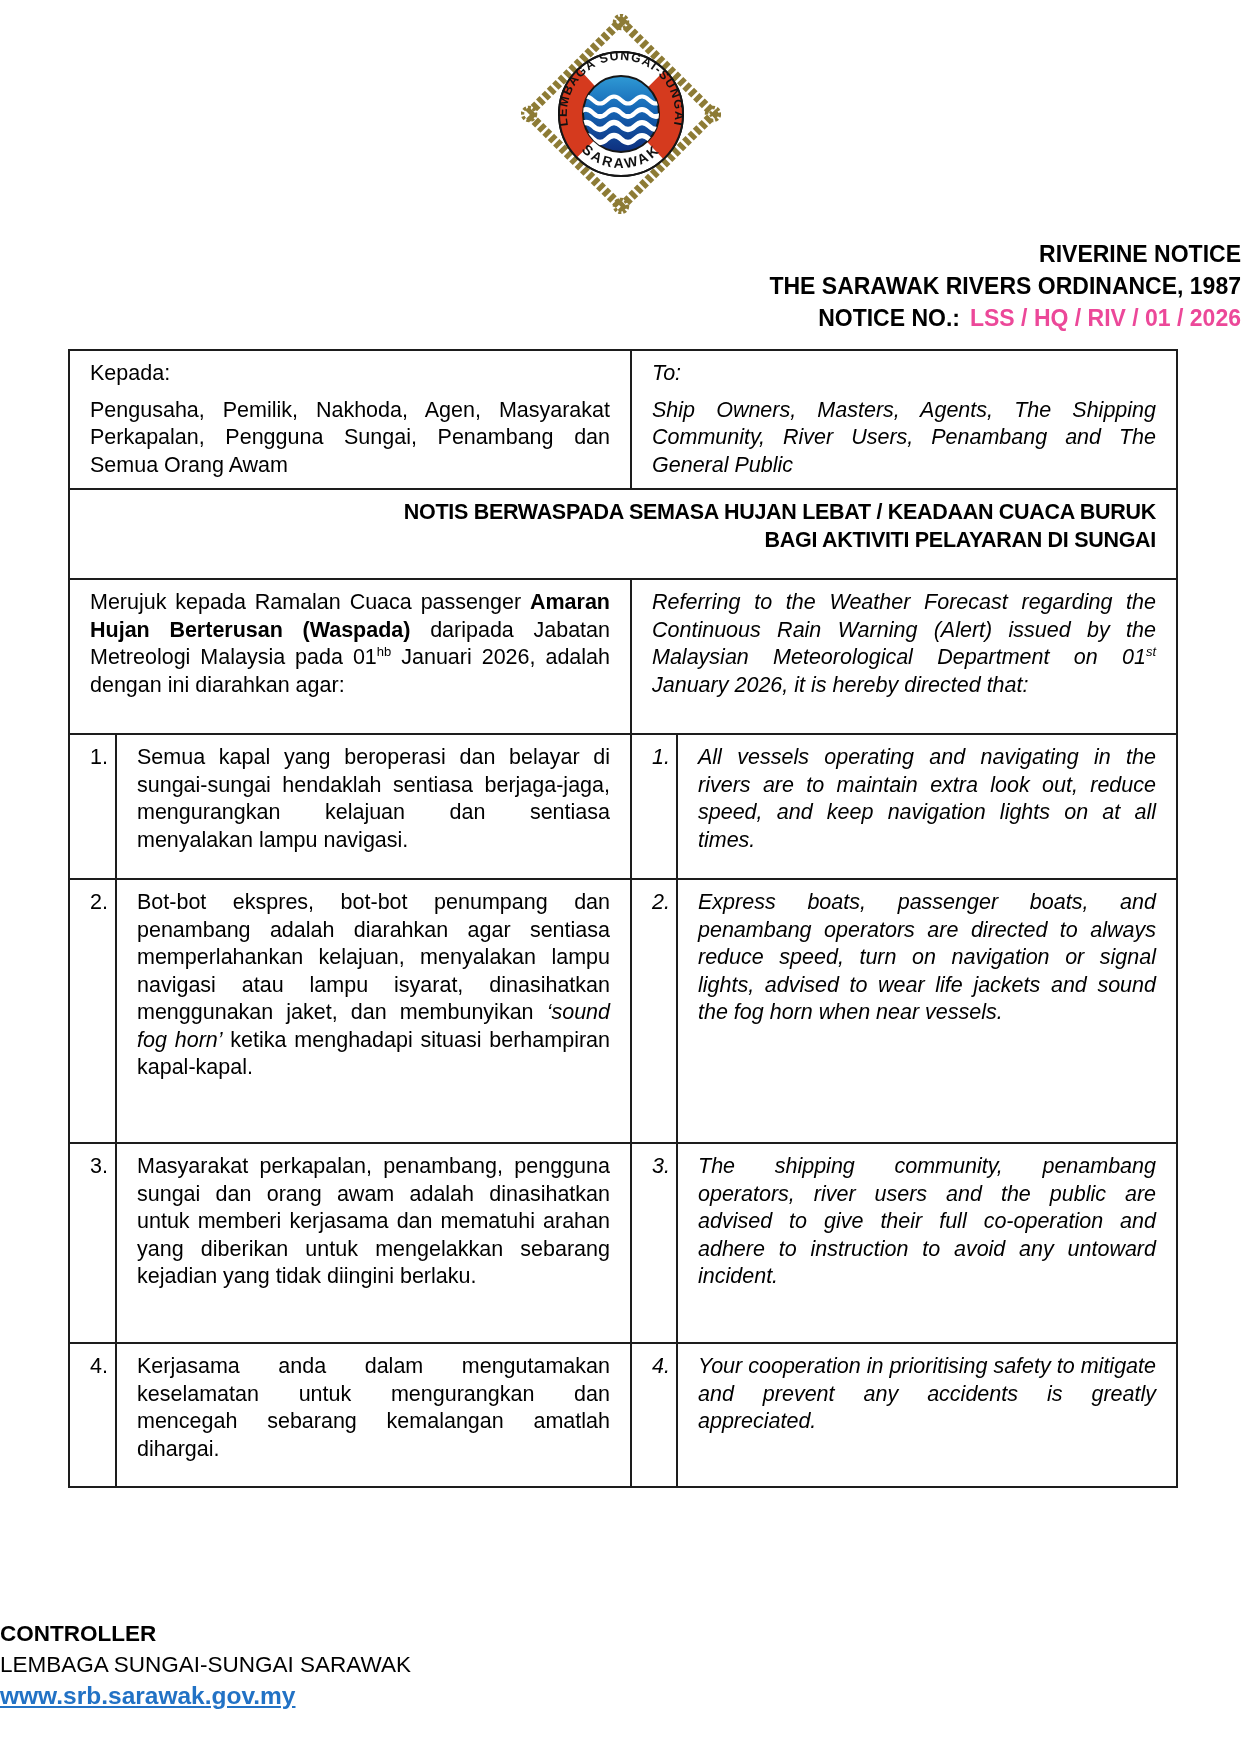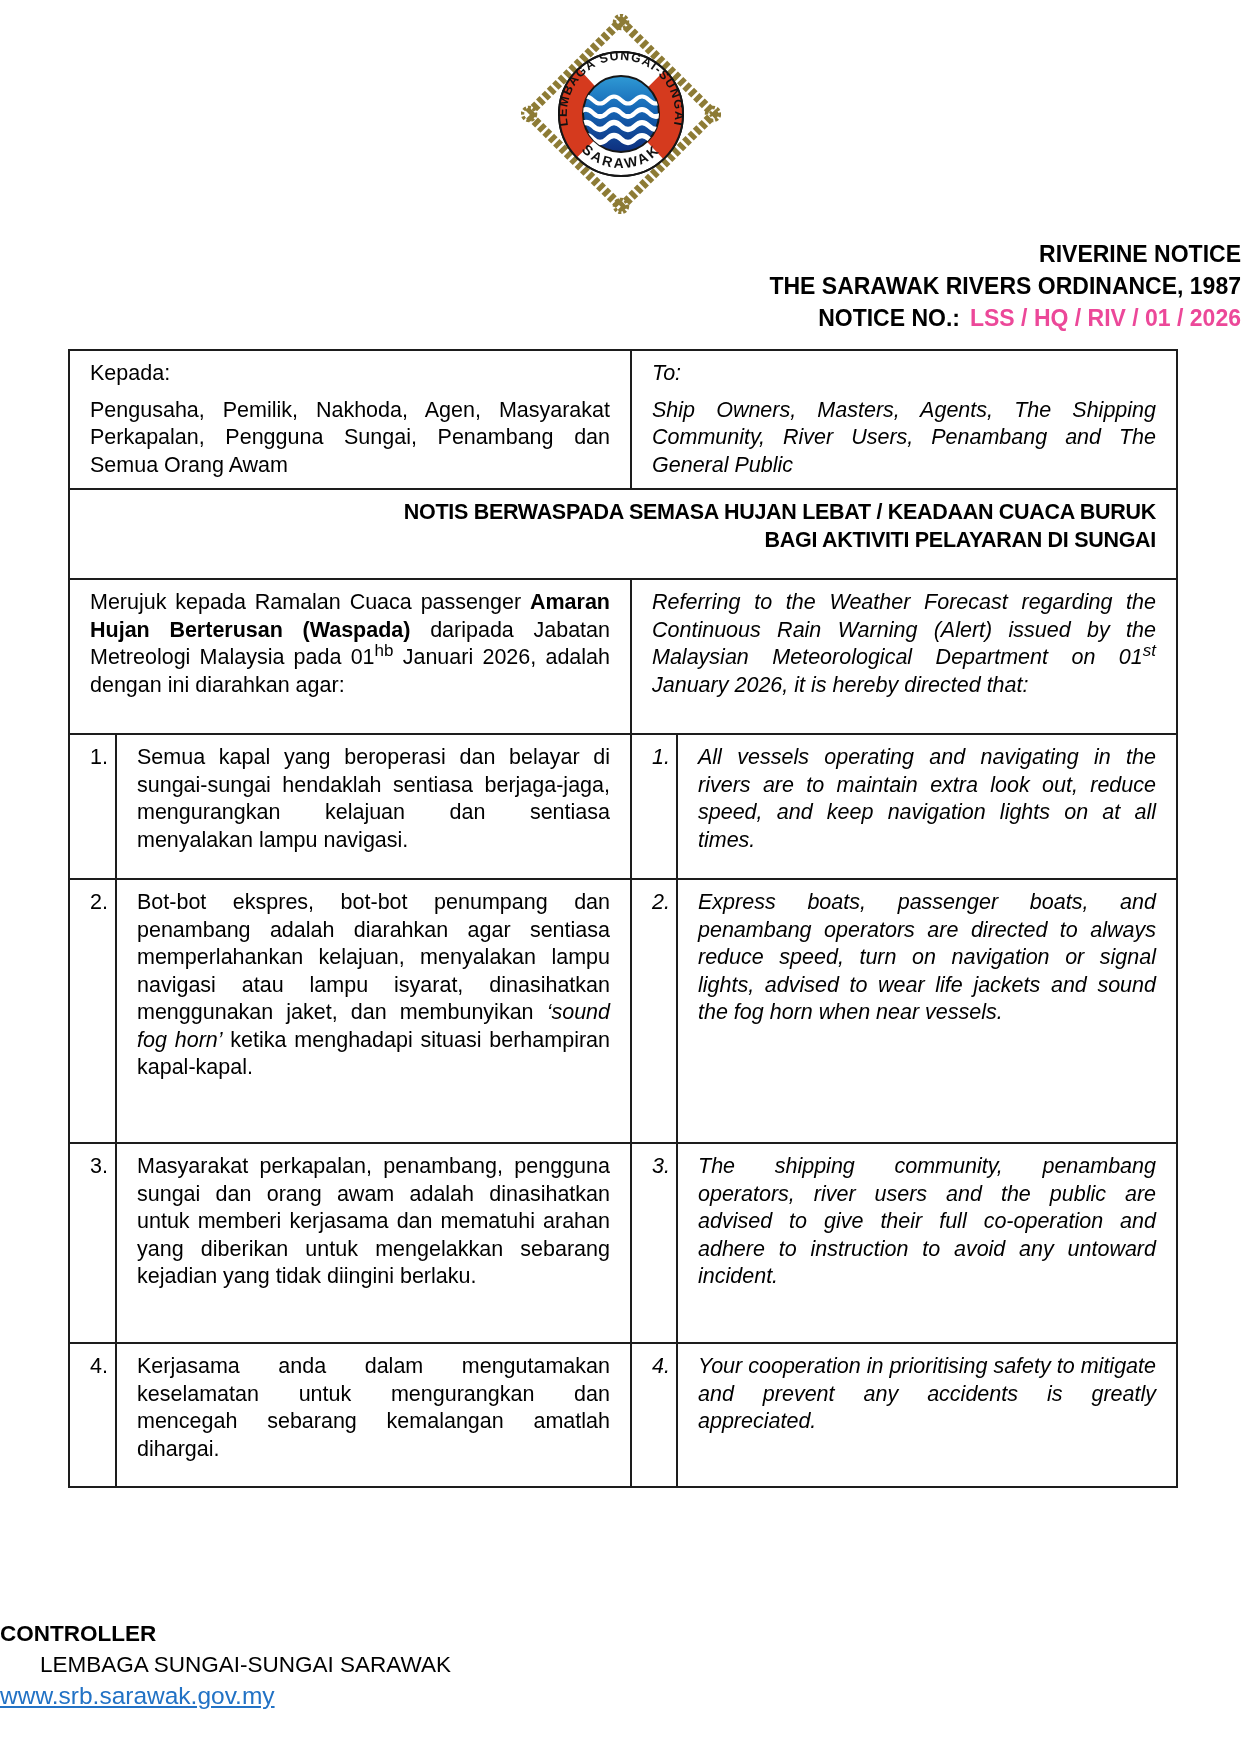--- a/index.html
+++ b/index.html
@@ -48,33 +48,33 @@
   .addr-body  { text-align: justify; }
 
   td.heading-cell {
     text-align: right;
     font-weight: bold;
     font-size: 27.5px;
     line-height: 37px;
     letter-spacing: -0.3px;
     padding-top: 13px;
   }
-  sup { font-size: 17px; line-height: 0; }
+  sup { font-size: 13px; line-height: 0; }
   b.bi { font-weight: normal; }
   .q-italic { font-style: italic; }
 
   
   .footer { margin-top: 130px; }
   .footer-controller { font-weight: bold; font-size: 22.5px; line-height: 31px; }
-  .footer-org { font-size: 22.5px; line-height: 31px; margin-left: 40px; }
+  .footer-org { font-size: 22.5px; line-height: 31px; }
   .footer-url {
     display: inline-block;
     margin-top: 2px;
     font-size: 24.5px;
-    font-weight: normal;
+    font-weight: bold;
     color: #2272C5;
     text-decoration: underline;
     cursor: pointer;
   }
 </style>
 </head>
 <body>
 
 <div class="page">
 

